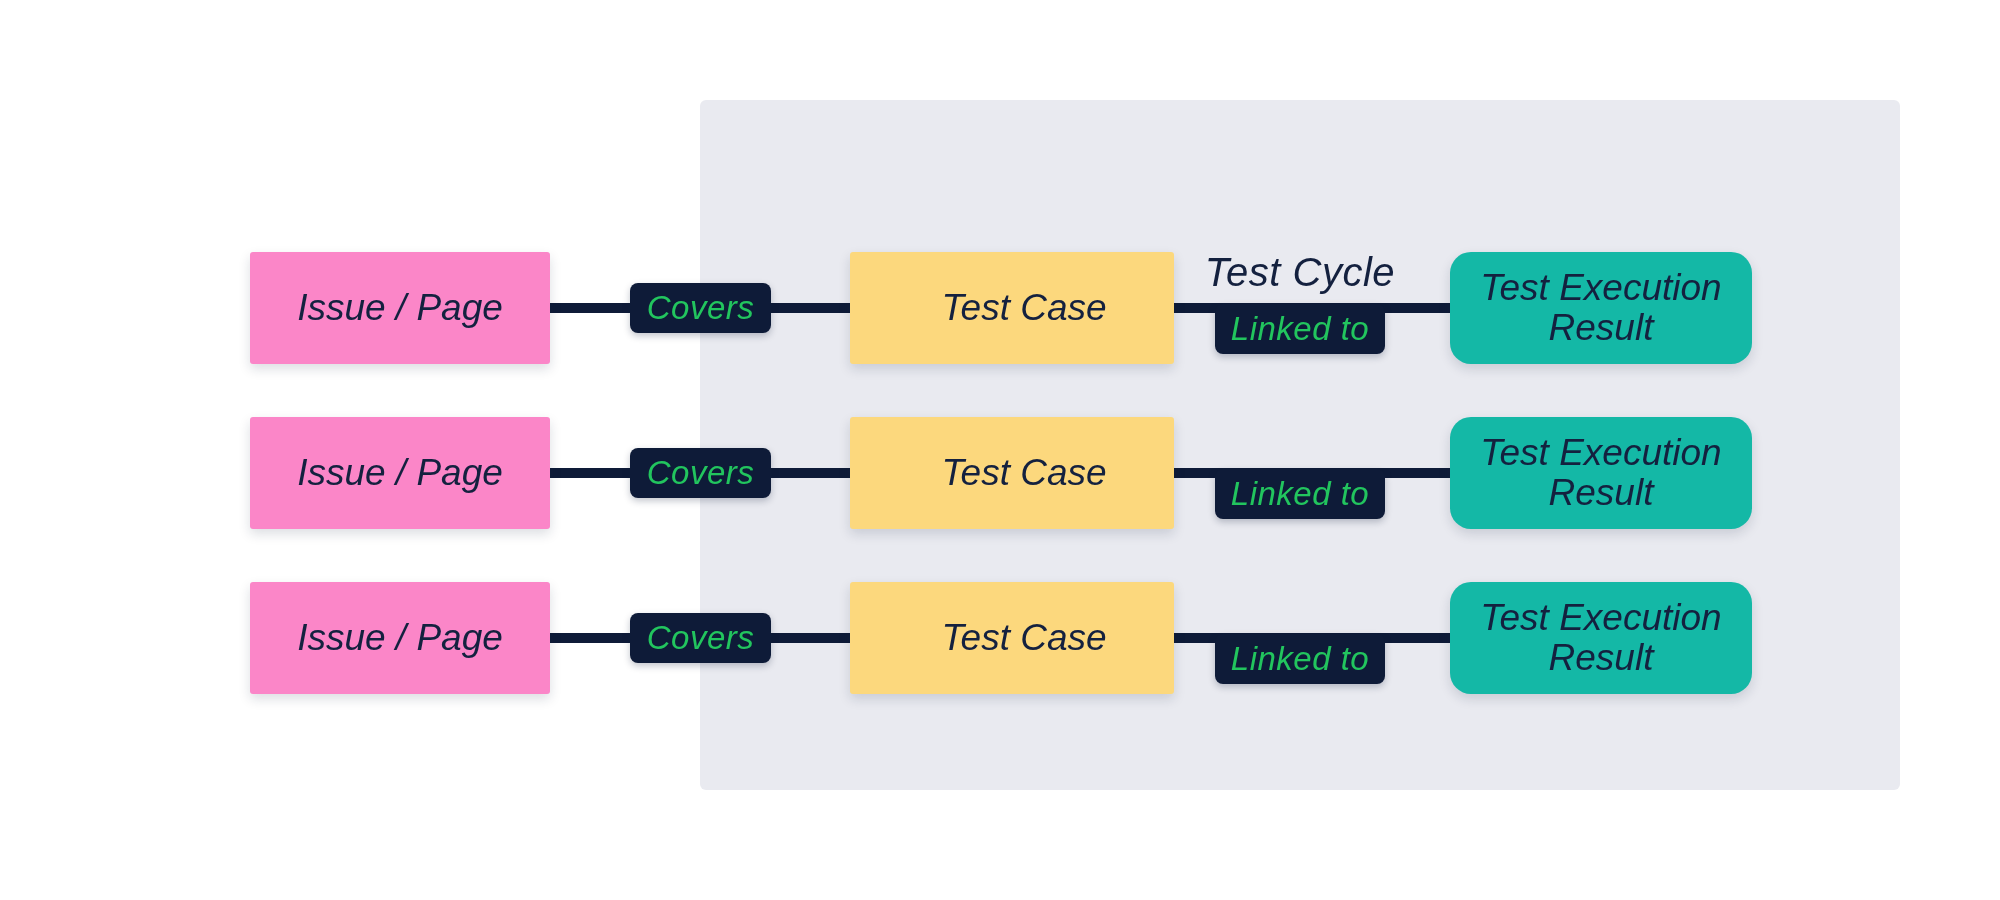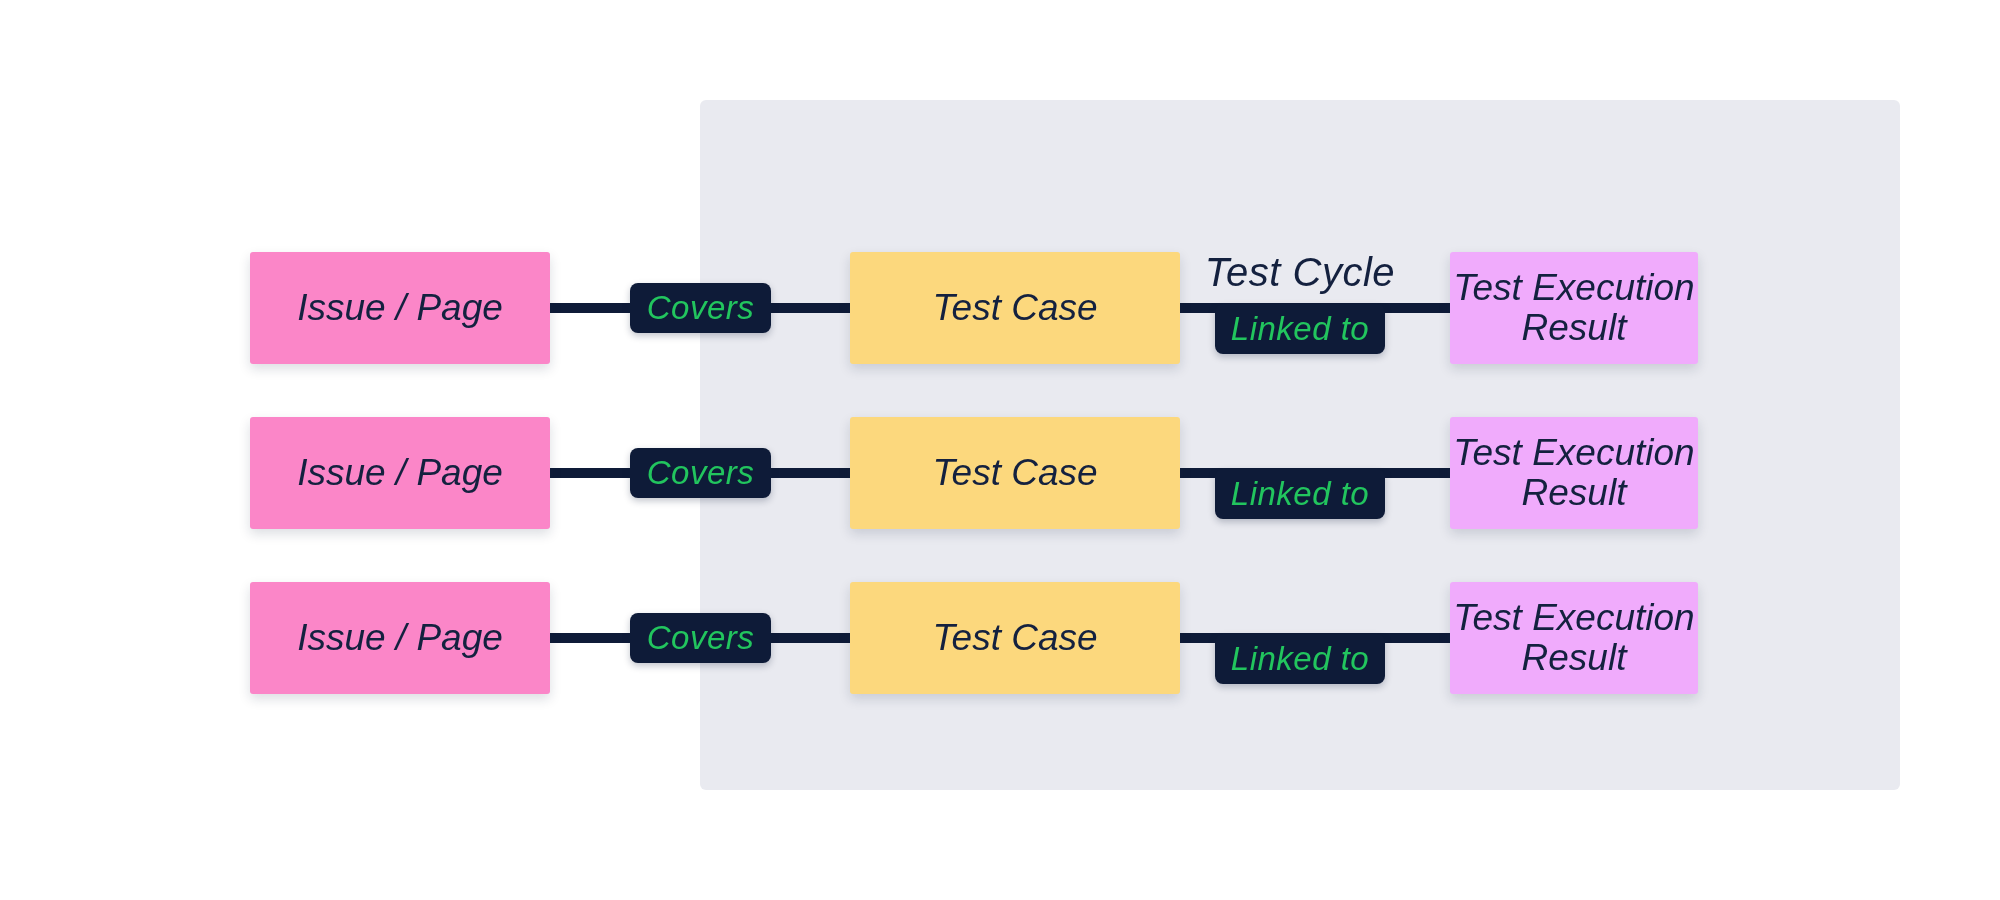--- a/index.html
+++ b/index.html
@@ -57,22 +57,22 @@
     align-items: center;
     justify-content: center;
     text-align: center;
     font-size: 37px;
     line-height: 1.08;
     color: #14213f;
     box-shadow: 0 5px 12px rgba(20, 33, 63, 0.15);
     z-index: 3;
   }
   .node-pink   { left: 250px;  width: 300px; background: #fb86c8; }
-  .node-yellow { left: 850px;  width: 330px; background: #fcd87d; }
-  .node-green  { left: 1450px; width: 248px; background: #f0abfc; }
+  .node-yellow { left: 850px;  width: 300px; background: #fcd87d; padding-left: 24px; }
+  .node-green  { left: 1450px; width: 302px; background: #14b8a6; border-radius: 21px; }
 
   .connector {
     position: absolute;
     top: 51px;
     height: 10px;
     background: #0e1b38;
     z-index: 2;
   }
   .connector-1 { left: 550px;  width: 300px; }
   .connector-2 { left: 1150px; width: 300px; }

